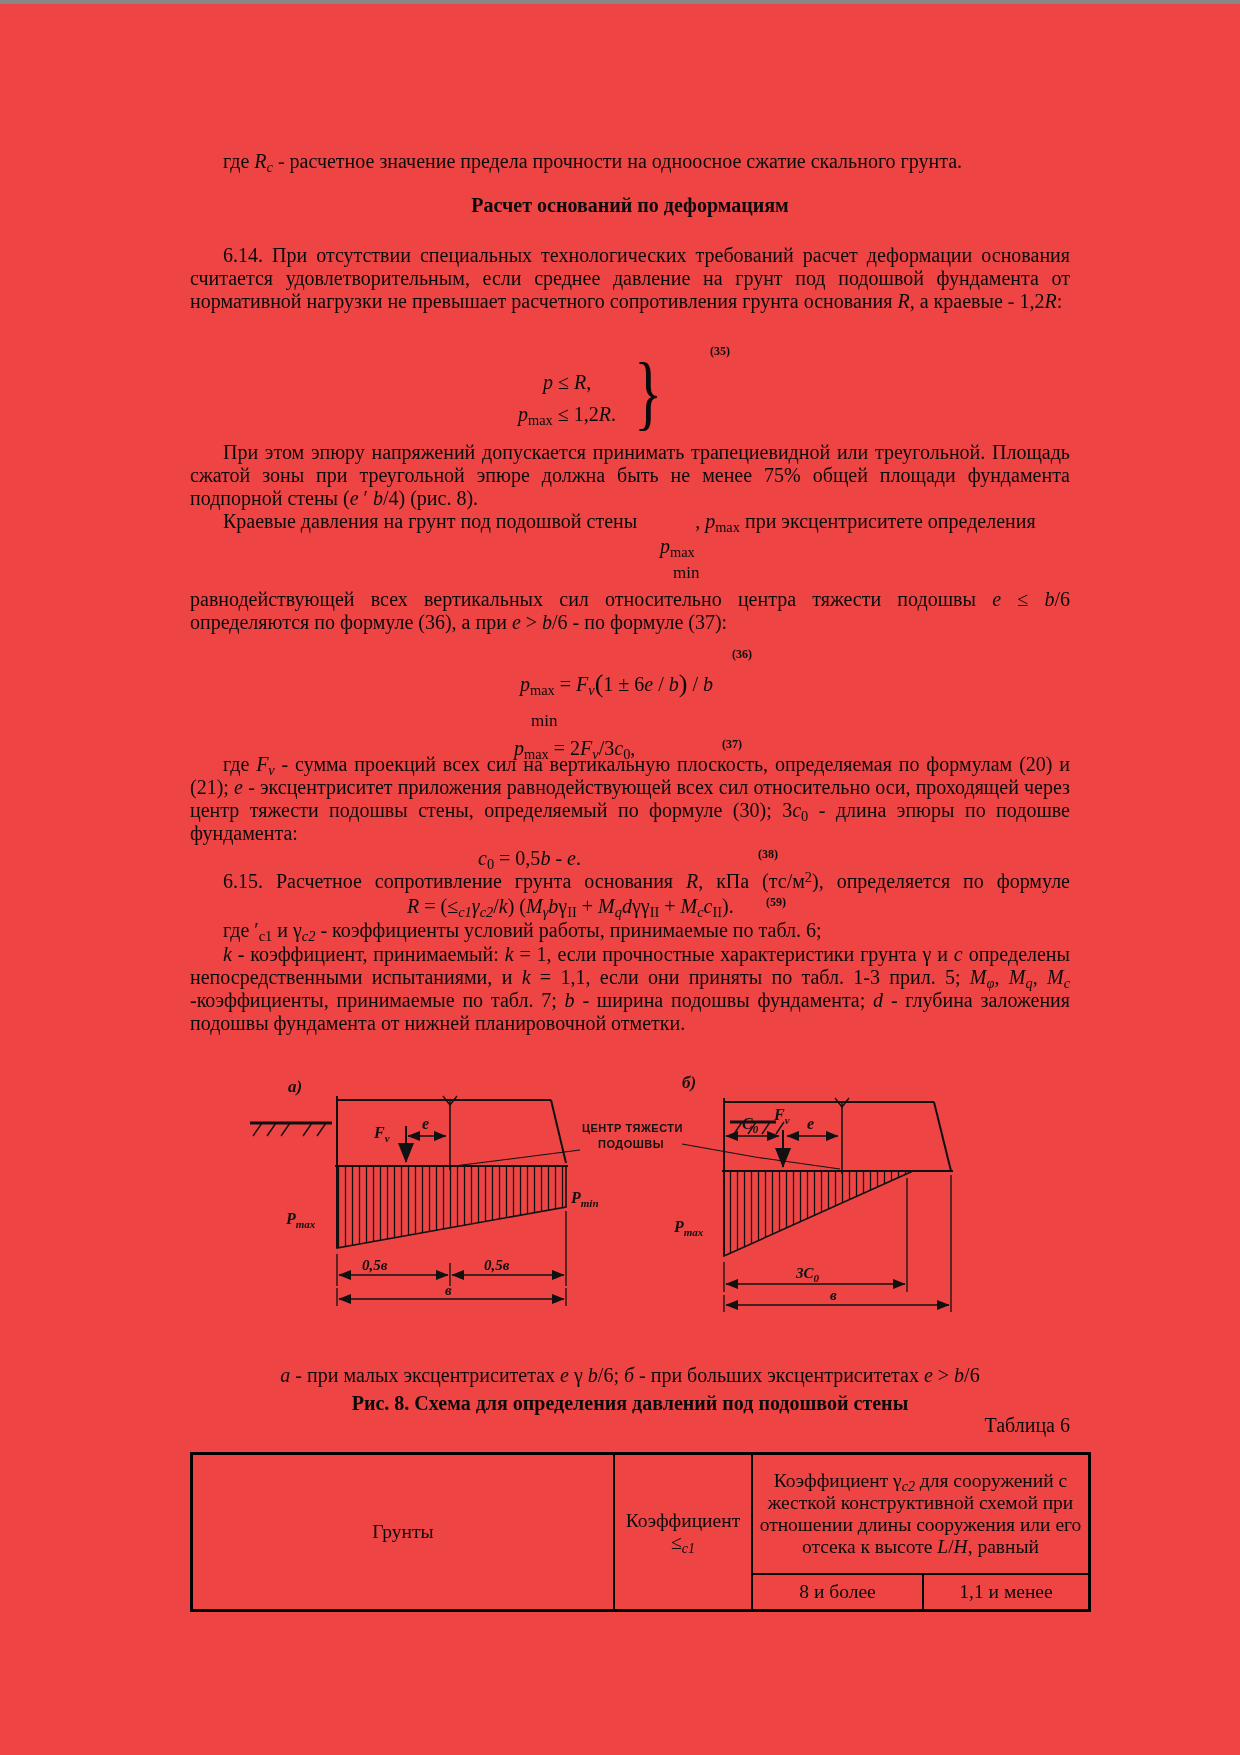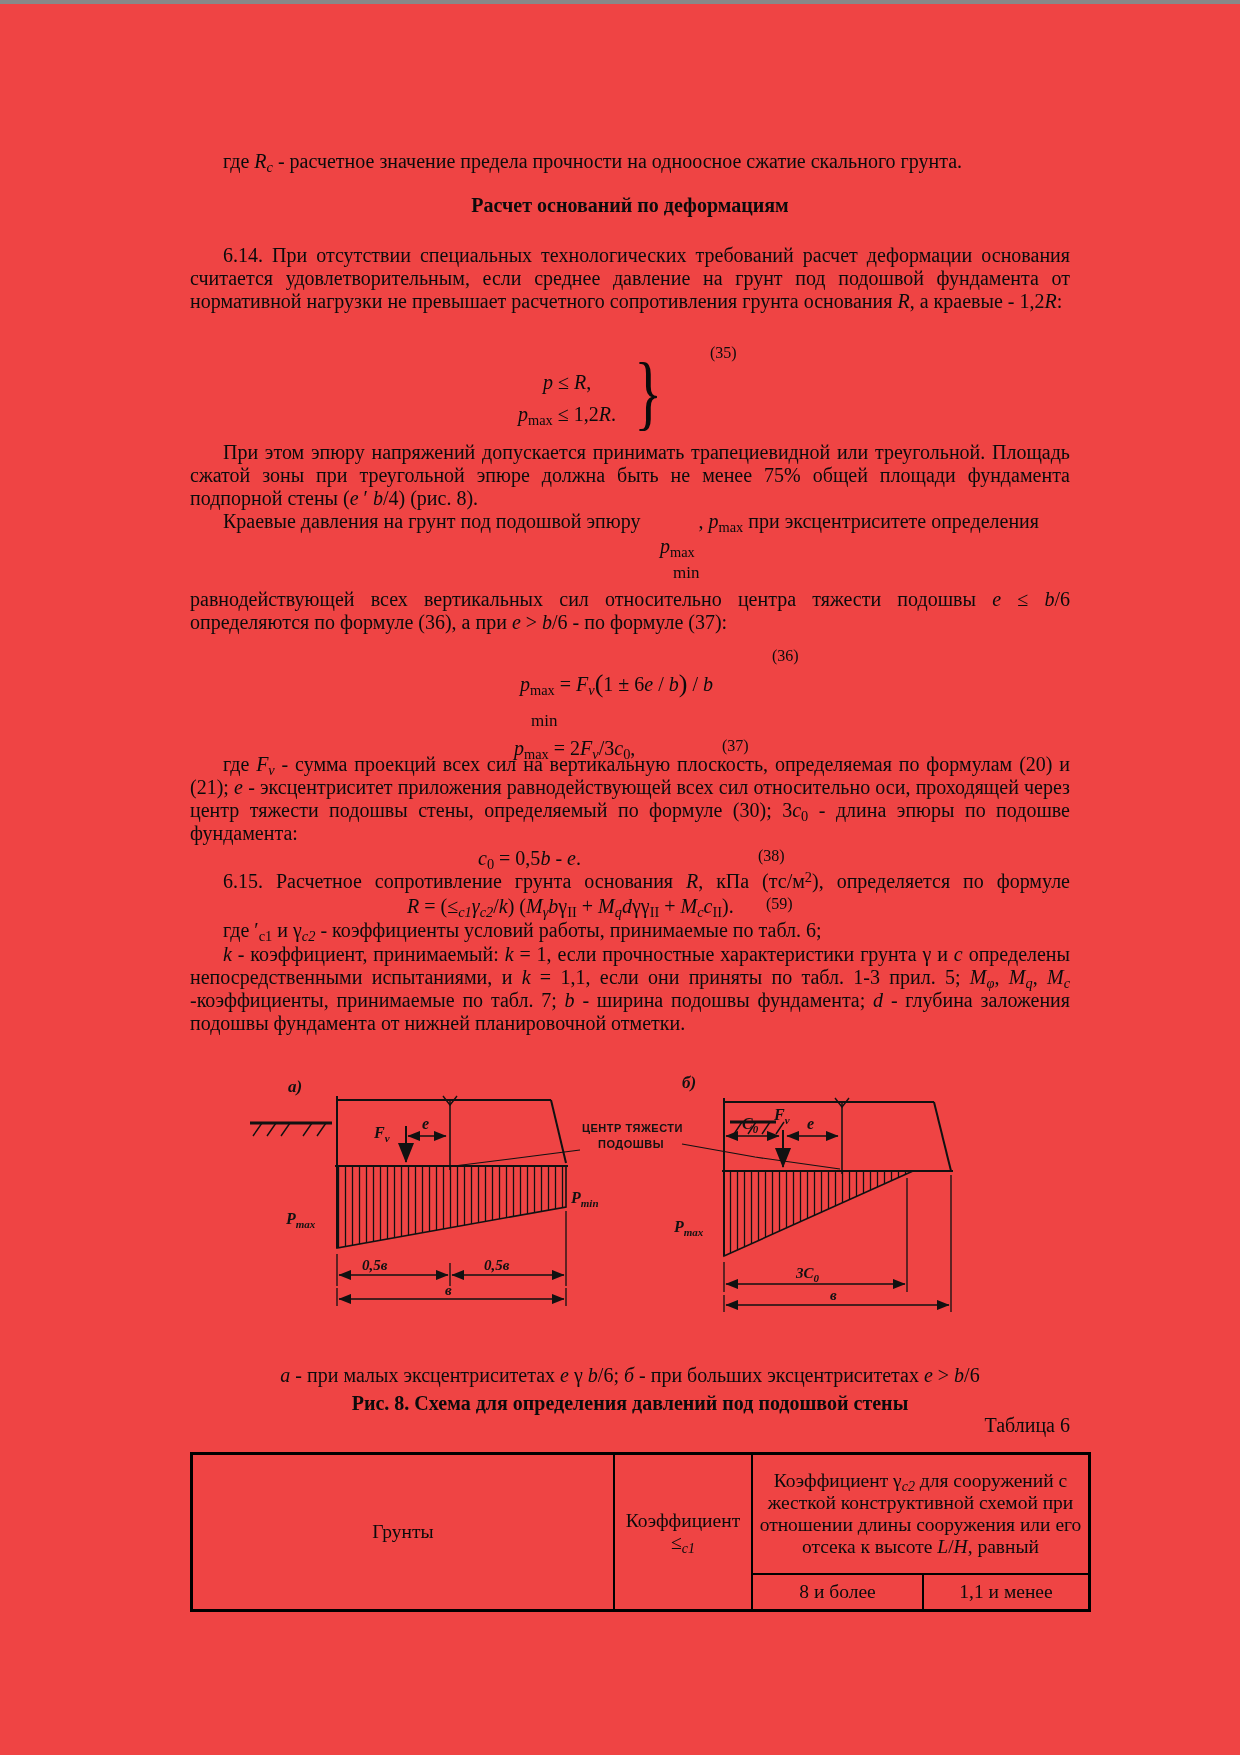--- a/index.html
+++ b/index.html
@@ -5,21 +5,21 @@
   html,body{margin:0;padding:0;background:#888;}
   .page{position:relative;width:1240px;height:1755px;background:#ef4444;
         font-family:"Liberation Serif",serif;color:#0b0b0b;margin:4px auto;overflow:hidden;}
   .para{position:absolute;left:190px;width:880px;margin:0;font-size:20px;line-height:23px;
         text-align:justify;}
   .indent{text-indent:33px;}
   .jlast{text-align-last:justify;}
   .heading{position:absolute;left:190px;width:880px;margin:0;font-size:20px;line-height:23px;
         font-weight:bold;text-align:center;}
   .formula{position:absolute;font-size:20px;line-height:23px;white-space:nowrap;}
-  .fnum{position:absolute;font-size:16px;}
+  .fnum{position:absolute;font-size:12px;font-weight:bold;}
   sub{font-size:72%;vertical-align:-0.3em;line-height:0;}
   sup{font-size:72%;vertical-align:0.45em;line-height:0;}
   .brace{position:absolute;left:634px;top:348px;font-size:82px;font-weight:200;
          transform:scaleX(0.72) scaleY(1.0);transform-origin:left top;line-height:1;}
   .minrow{position:absolute;font-size:17px;}
   .gap{display:inline-block;width:58px;}
   .caption{position:absolute;left:190px;width:880px;margin:0;font-size:20px;line-height:23px;
         font-weight:bold;text-align:center;}
   .subcaption{position:absolute;left:190px;width:880px;margin:0;font-size:20px;line-height:23px;
         text-align:center;}
@@ -50,28 +50,28 @@
 
   <p class="para indent" style="top:240px"><span>6.14. При отсутствии специальных технологических требований расчет деформации основания считается удовлетворительным, если среднее давление на грунт под подошвой фундамента от нормативной нагрузки не превышает расчетного сопротивления грунта основания </span><span style="font-style: italic;">R</span><span>, а краевые - 1,2</span><span style="font-style: italic;">R</span><span>:</span></p>
 
   <div class="fnum" style="left:710px;top:340px">(35)</div>
   <div class="formula" style="left:543px;top:367px"><span style="font-style: italic;">p</span><span> ≤ </span><span style="font-style: italic;">R</span><span>,</span></div>
   <div class="formula" style="left:518px;top:399px"><span style="font-style: italic;">p</span><sub>max</sub><span> ≤ 1,2</span><span style="font-style: italic;">R</span><span>.</span></div>
   <div class="brace">}</div>
 
   <p class="para indent" style="top:437px"><span>При этом эпюру напряжений допускается принимать трапециевидной или треугольной. Площадь сжатой зоны при треугольной эпюре должна быть не менее 75% общей площади фундамента подпорной стены (</span><span style="font-style: italic;">e</span><span> ′ </span><span style="font-style: italic;">b</span><span>/4) (рис. 8).</span></p>
 
-  <p class="para indent" style="top:506px"><span>Краевые давления на грунт под подошвой эпюру</span><span class="gap"></span><span><span>, </span><span style="font-style: italic;">p</span><sub>max</sub><span> при эксцентриситете определения</span></span></p>
+  <p class="para indent" style="top:506px"><span>Краевые давления на грунт под подошвой стены</span><span class="gap"></span><span><span>, </span><span style="font-style: italic;">p</span><sub>max</sub><span> при эксцентриситете определения</span></span></p>
 
   <div class="formula" style="left:660px;top:531px"><span style="font-style:italic">p</span><sub>max</sub></div>
   <div class="minrow" style="left:673px;top:559px">min</div>
 
   <p class="para" style="top:584px"><span>равнодействующей всех вертикальных сил относительно центра тяжести подошвы </span><span style="font-style: italic;">e</span><span> ≤ </span><span style="font-style: italic;">b</span><span>/6 определяются по формуле (36), а при </span><span style="font-style: italic;">e</span><span> &gt; </span><span style="font-style: italic;">b</span><span>/6 - по формуле (37):</span></p>
 
-  <div class="fnum" style="left:772px;top:643px">(36)</div>
+  <div class="fnum" style="left:732px;top:643px">(36)</div>
   <div class="formula" style="left:520px;top:668px"><span style="font-style: italic;">p</span><sub>max</sub><span> = </span><span style="font-style: italic;">F</span><sub style="font-style: italic;">v</sub><span style="font-size: 130%; vertical-align: -6%;">(</span><span>1 ± 6</span><span style="font-style: italic;">e</span><span> / </span><span style="font-style: italic;">b</span><span style="font-size: 130%; vertical-align: -6%;">)</span><span> / </span><span style="font-style: italic;">b</span></div>
   <div class="minrow" style="left:531px;top:707px">min</div>
 
   <div class="formula" style="left:514px;top:733px"><span style="font-style: italic;">p</span><sub>max</sub><span> = 2</span><span style="font-style: italic;">F</span><sub style="font-style: italic;">v</sub><span>/3</span><span style="font-style: italic;">c</span><sub>0</sub><span>,</span></div>
   <div class="fnum" style="left:722px;top:733px">(37)</div>
 
   <p class="para indent" style="top:749px"><span>где </span><span style="font-style: italic;">F</span><sub style="font-style: italic;">v</sub><span> - сумма проекций всех сил на вертикальную плоскость, определяемая по формулам (20) и (21); </span><span style="font-style: italic;">e</span><span> - эксцентриситет приложения равнодействующей всех сил относительно оси, проходящей через центр тяжести подошвы стены, определяемый по формуле (30); 3</span><span style="font-style: italic;">c</span><sub>0</sub><span> - длина эпюры по подошве фундамента:</span></p>
 
   <div class="formula" style="left:478px;top:843px"><span style="font-style: italic;">c</span><sub>0</sub><span> = 0,5</span><span style="font-style: italic;">b</span><span> - </span><span style="font-style: italic;">e</span><span>.</span></div>
   <div class="fnum" style="left:758px;top:843px">(38)</div>

